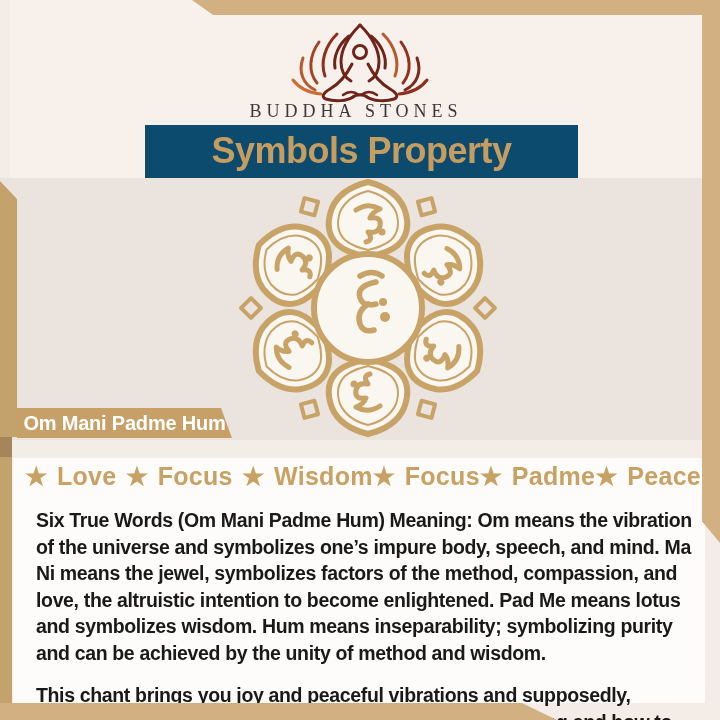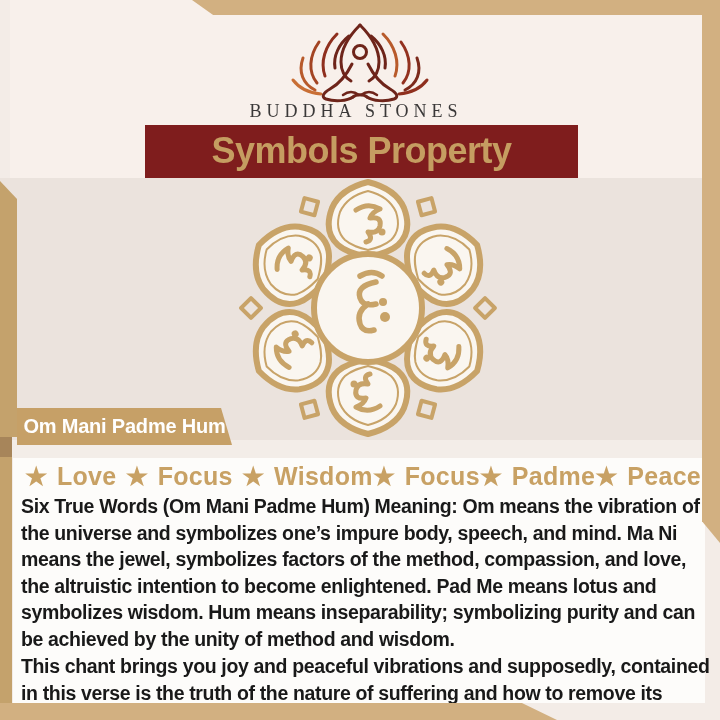--- a/index.html
+++ b/index.html
@@ -31,37 +31,37 @@
   .light-band{position:absolute;left:0;top:440px;width:720px;height:18px;
     background:#f3ede8;z-index:5;}
   .white-panel{position:absolute;left:13px;top:458px;width:692px;height:245px;
     background:#fdfcfa;z-index:6;}
   
   .logo-svg{position:absolute;left:285px;top:20px;width:150px;height:86px;z-index:12;}
   .brand{position:absolute;left:10px;top:101px;width:692px;text-align:center;
     font-family:"Liberation Serif", serif;font-size:18px;color:#3a3838;
     letter-spacing:5px;z-index:12;}
   .title-banner{position:absolute;left:145px;top:125px;width:433px;height:53px;
-    background:#7f1d1d;z-index:12;text-align:center;}
+    background:#0c4a6e;z-index:12;text-align:center;}
   .title-banner span{display:block;line-height:52px;font-size:36px;font-weight:700;
     color:#c59d61;letter-spacing:-0.5px;}
   
   .mandala-svg{position:absolute;left:238px;top:178px;width:260px;height:260px;z-index:12;}
   
-  .badge{position:absolute;left:17px;top:408px;width:215px;height:37px;
+  .badge{position:absolute;left:17px;top:408px;width:215px;height:30px;
     background:#c6a067;z-index:31;
     clip-path:polygon(0 0,94.9% 0,100% 100%,0 100%);
     display:flex;align-items:center;justify-content:center;}
   .badge span{color:#ffffff;font-size:20px;font-weight:700;letter-spacing:-0.2px;}
   
   .tagline{margin:0;padding-top:4px;text-align:center;font-size:25px;font-weight:700;
     color:#c8a164;letter-spacing:0.3px;word-spacing:2px;}
   .body-text{margin:2px 0 0 0;padding:0 0 0 7px;font-size:19.5px;line-height:26.5px;
     font-weight:700;letter-spacing:-0.35px;color:#191919;}
-  .body-text p{margin:1px;}
+  .body-text p{margin:16px;}
 </style>
 </head>
 <body>
 
 <div class="canvas">
 
   <div class="mid-panel"></div>
   <div class="light-band"></div>
   <div class="white-panel"></div>
   <div class="top-panel"></div>

